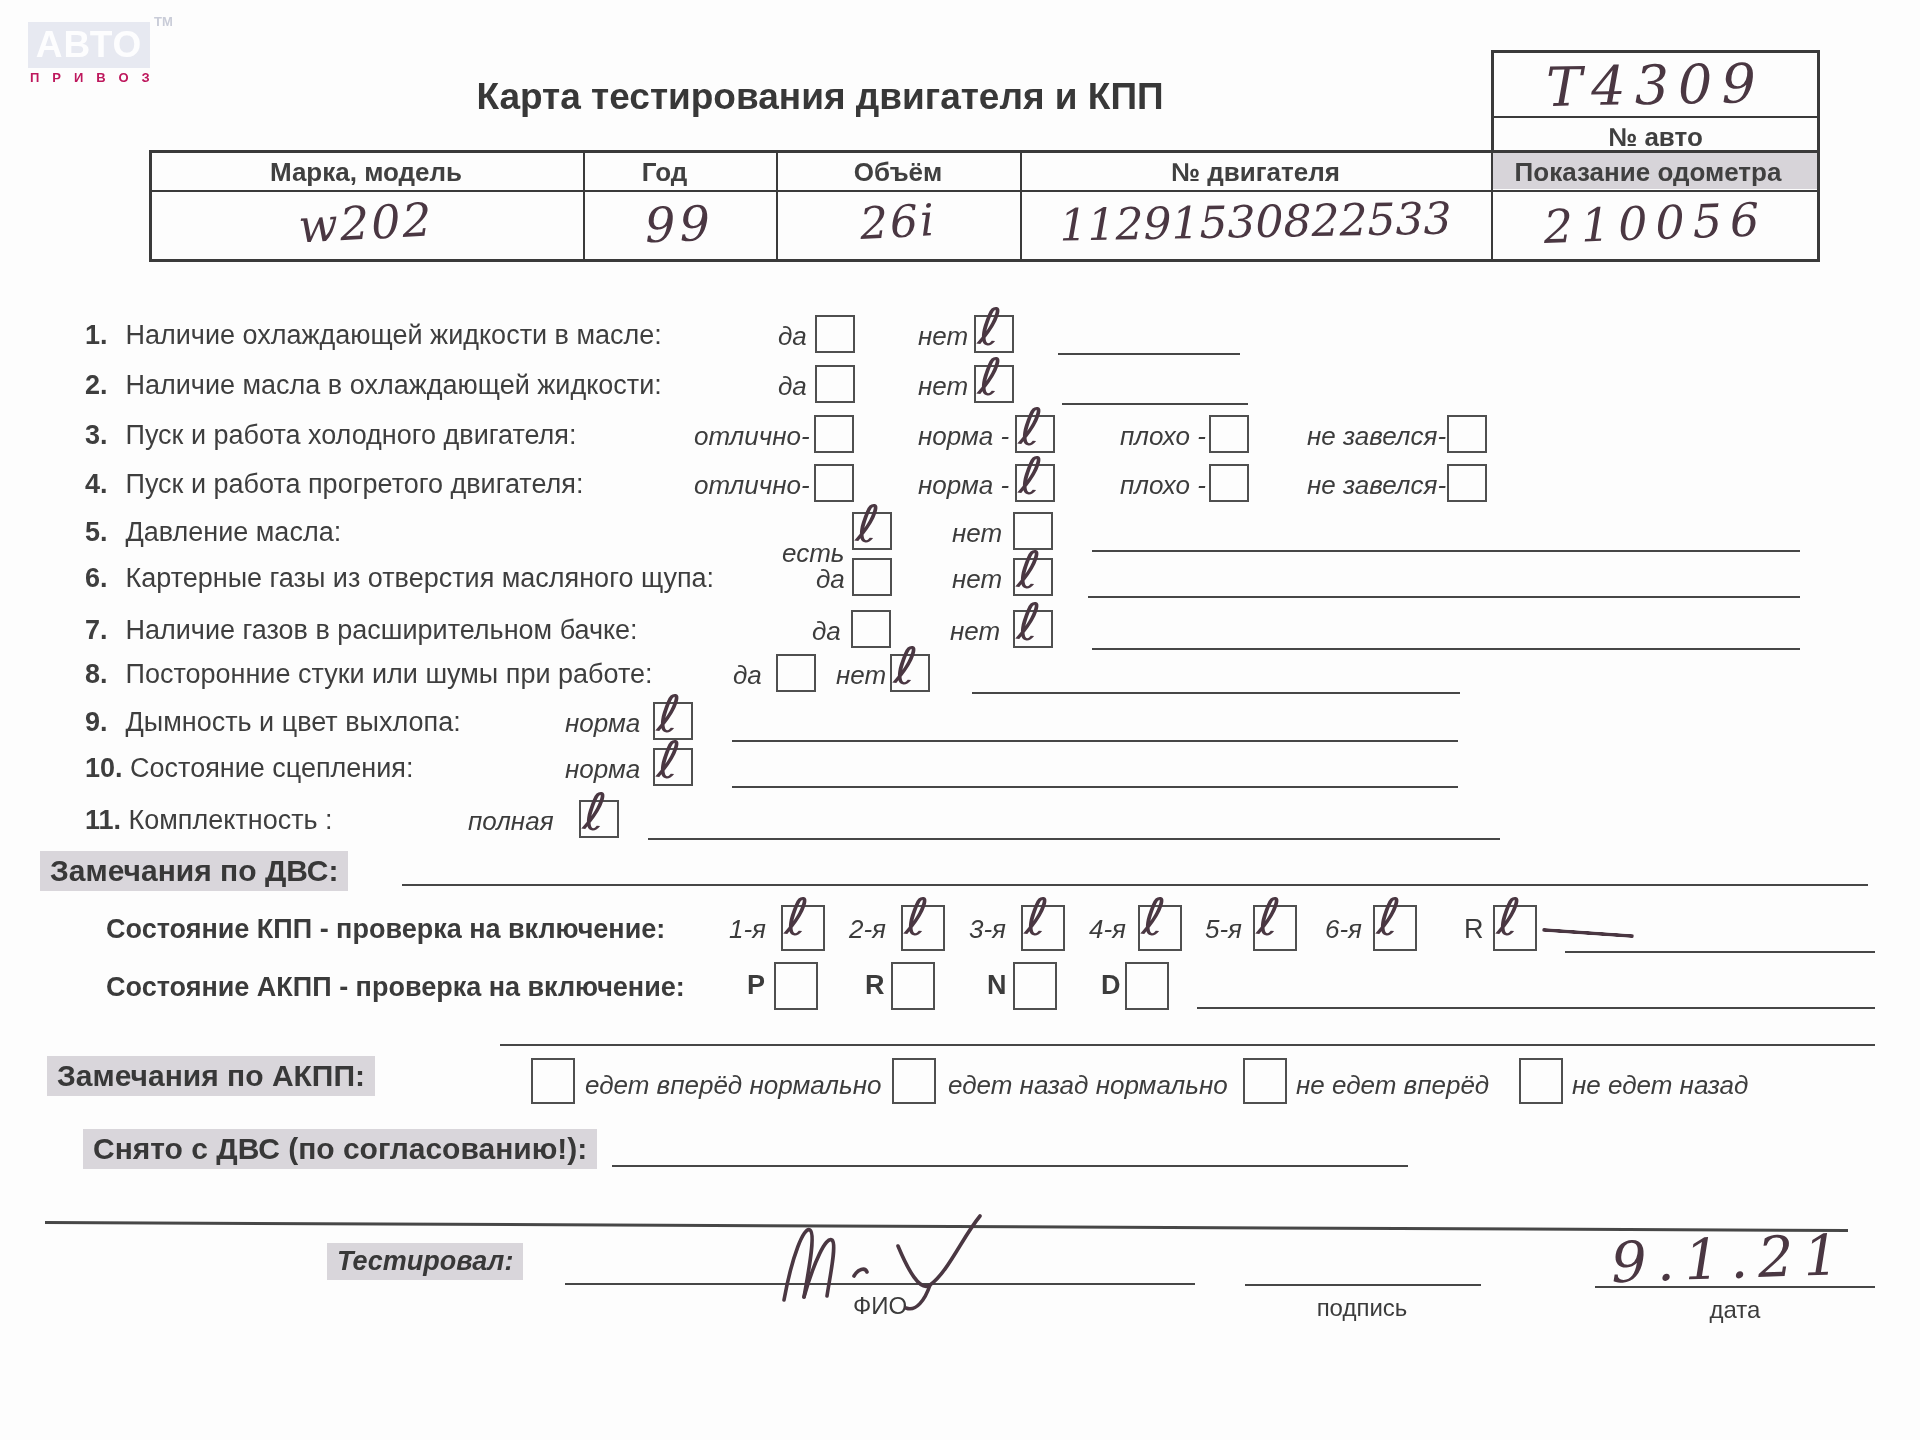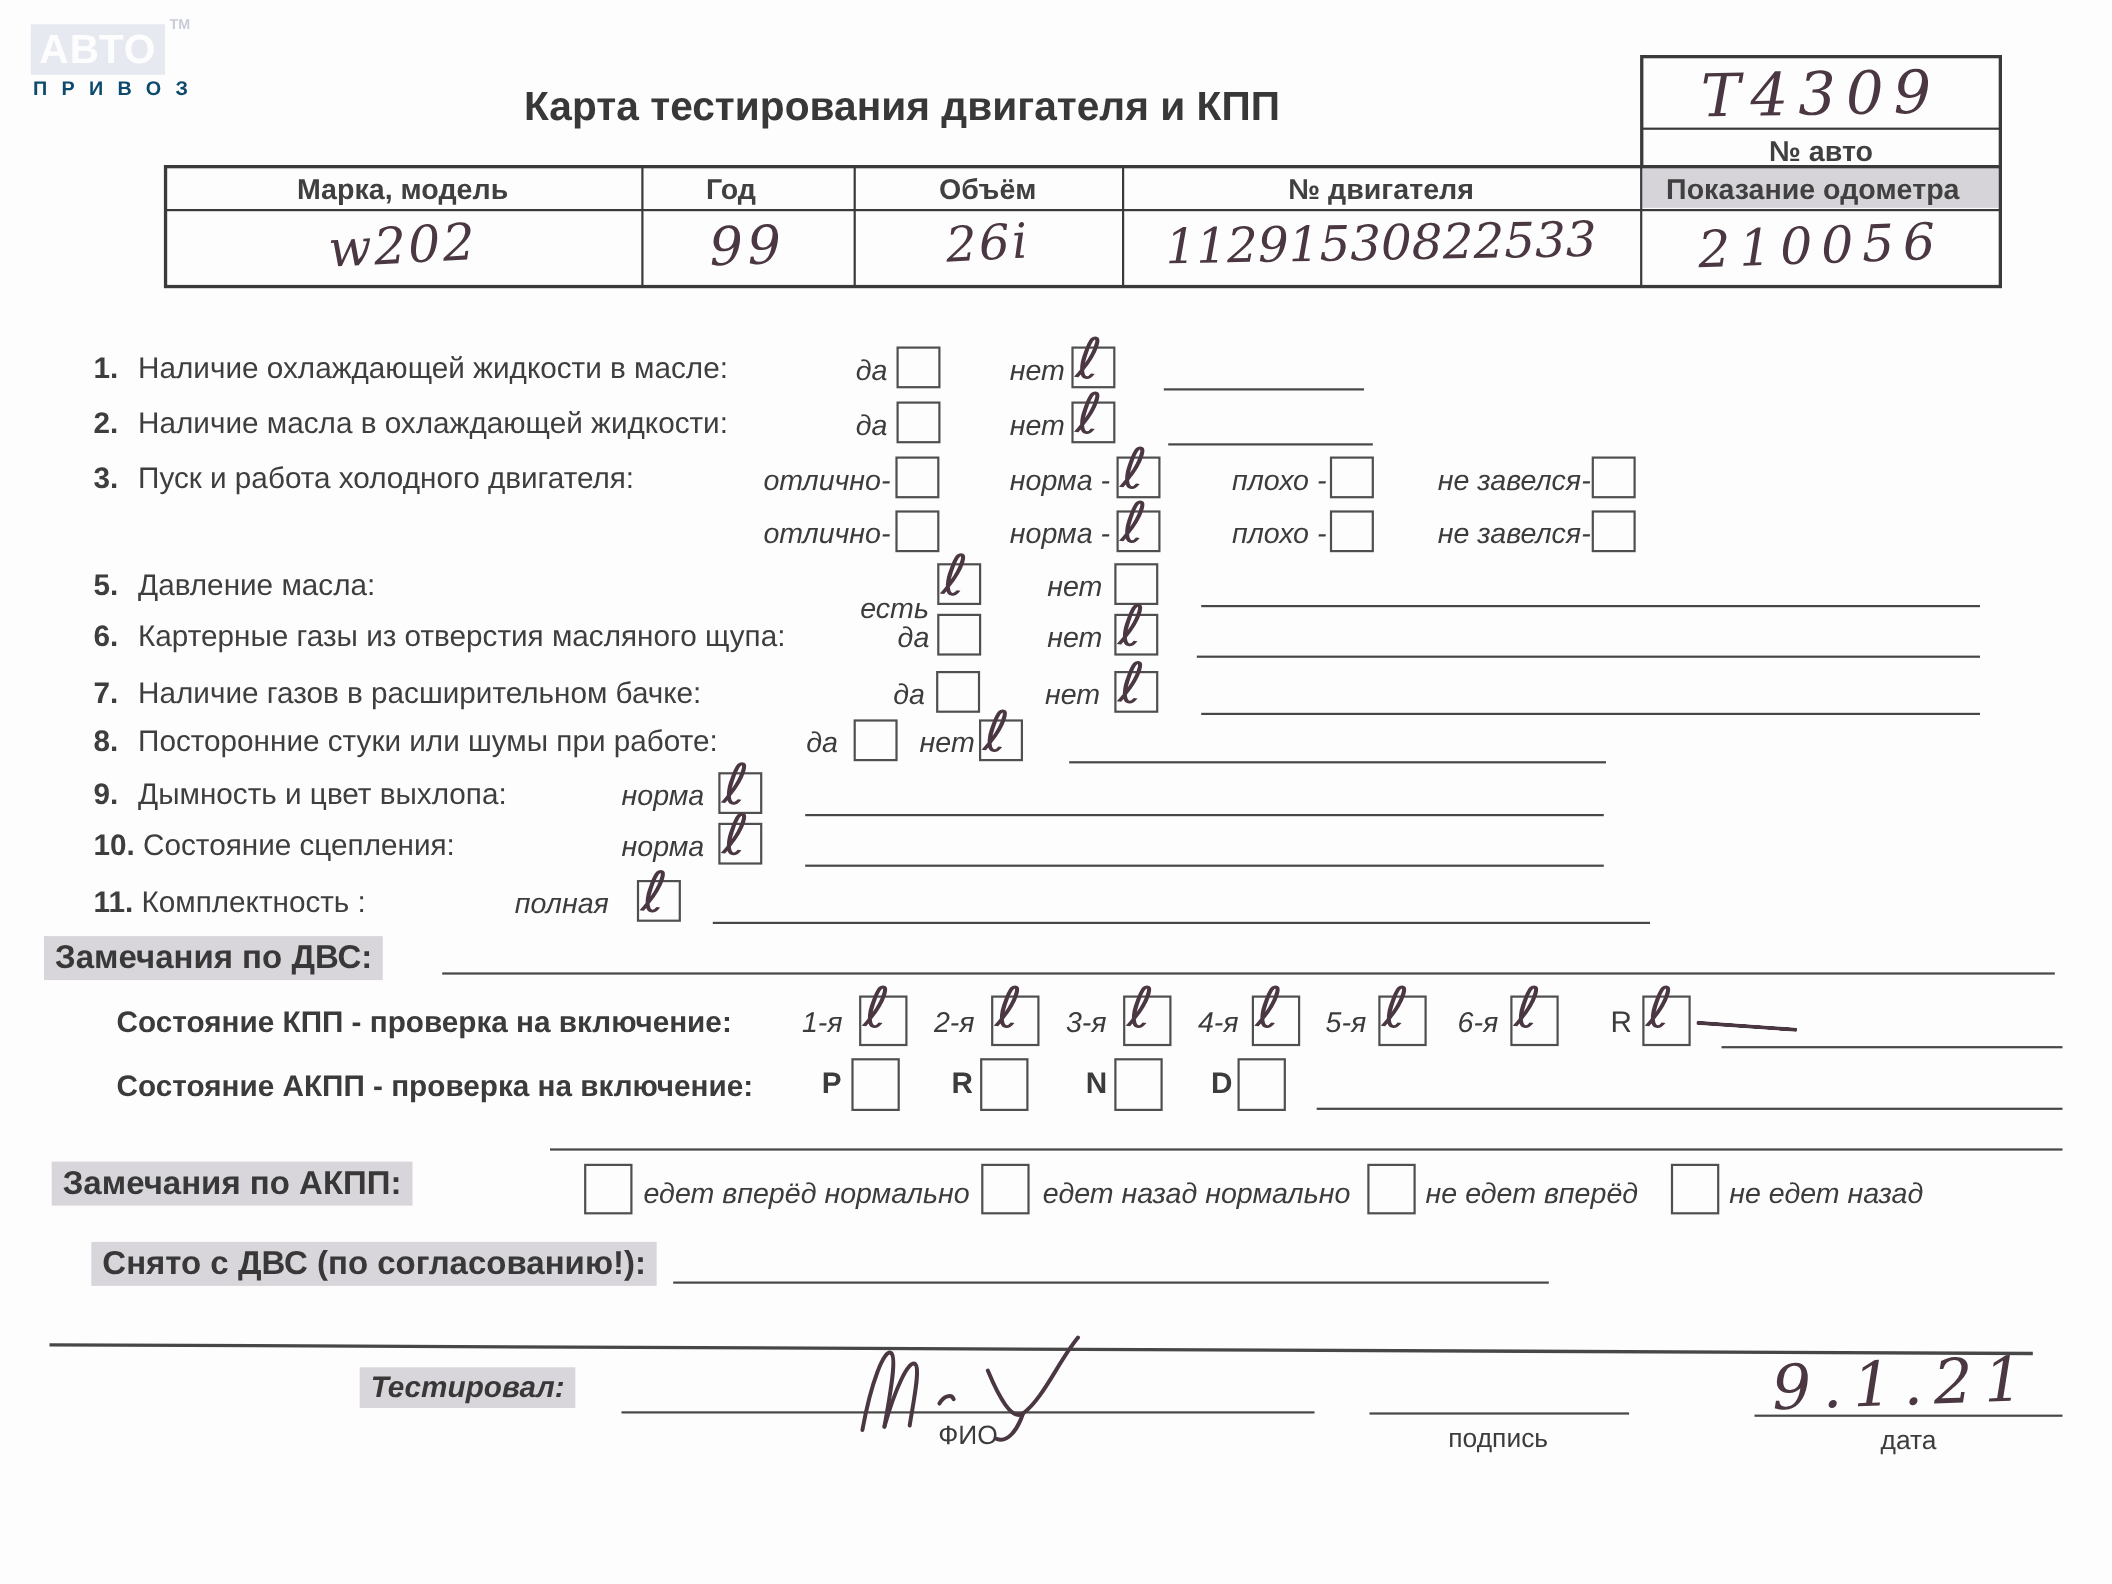--- a/index.html
+++ b/index.html
@@ -3,21 +3,21 @@
 <meta charset="utf-8">
 <style>
   html,body{margin:0;padding:0;background:#ffffff;}
   #sheet{position:relative;width:1920px;height:1440px;background:#fdfdfd;overflow:hidden;
          font-family:"Liberation Sans",sans-serif;color:#3c3c3c;}
   .abs{position:absolute;}
   
   .logo-box{position:absolute;left:28px;top:22px;width:122px;height:46px;background:#e7e9f1;
             text-align:center;line-height:46px;font-weight:bold;font-size:37px;color:#fdfdfe;letter-spacing:1px;}
   .logo-tm{position:absolute;left:154px;top:14px;font-size:13px;color:#c9ccd8;font-weight:bold;text-align:center;}
-  .logo-sub{position:absolute;left:30px;top:70px;font-size:18px;color:#0c4a6e;letter-spacing:13px;font-weight:bold;text-align:center;}
+  .logo-sub{position:absolute;left:30px;top:70px;font-size:13px;color:#be185d;letter-spacing:13px;font-weight:bold;text-align:center;}
   
   .title{position:absolute;left:420px;top:76px;width:800px;text-align:center;
          font-size:37px;font-weight:bold;color:#383838;}
   
   .bx{position:absolute;border:3px solid #3a3a3a;box-sizing:border-box;background:transparent;}
   .vline{position:absolute;width:0;border-left:2.5px solid #3a3a3a;}
   .hline2{position:absolute;height:0;border-top:2.5px solid #3a3a3a;}
   .th{position:absolute;text-align:center;font-weight:bold;font-size:26px;color:#404040;}
   .graybg{position:absolute;background:#d7d4d9;}
   .hand{position:absolute;font-family:"DejaVu Serif",serif;font-style:italic;color:#4a3742;text-align:center;}
@@ -136,20 +136,21 @@
     <div class="opt" style="left: 694px; top: 421px;">отлично-</div>
     <div class="cb" style="left: 814px; top: 415px; width: 40px; height: 38px;"></div>
     <div class="opt" style="left: 918px; top: 421px;">норма -</div>
     <div class="cb" style="left: 1015px; top: 415px; width: 40px; height: 38px;">
       <span class="tick">ℓ</span>
     </div>
     <div class="opt" style="left: 1120px; top: 421px;">плохо -</div>
     <div class="cb" style="left: 1209px; top: 415px; width: 40px; height: 38px;"></div>
     <div class="opt" style="left: 1307px; top: 421px;">не завелся-</div>
     <div class="cb" style="left: 1447px; top: 415px; width: 40px; height: 38px;"></div>
+    <div class="rowlab" style="left: 85px; top: 469px;"><span class="num">4.</span><span> Пуск и работа прогретого двигателя:</span></div>
     <div class="opt" style="left: 694px; top: 470px;">отлично-</div>
     <div class="cb" style="left: 814px; top: 464px; width: 40px; height: 38px;"></div>
     <div class="opt" style="left: 918px; top: 470px;">норма -</div>
     <div class="cb" style="left: 1015px; top: 464px; width: 40px; height: 38px;">
       <span class="tick">ℓ</span>
     </div>
     <div class="opt" style="left: 1120px; top: 470px;">плохо -</div>
     <div class="cb" style="left: 1209px; top: 464px; width: 40px; height: 38px;"></div>
     <div class="opt" style="left: 1307px; top: 470px;">не завелся-</div>
     <div class="cb" style="left: 1447px; top: 464px; width: 40px; height: 38px;"></div>

